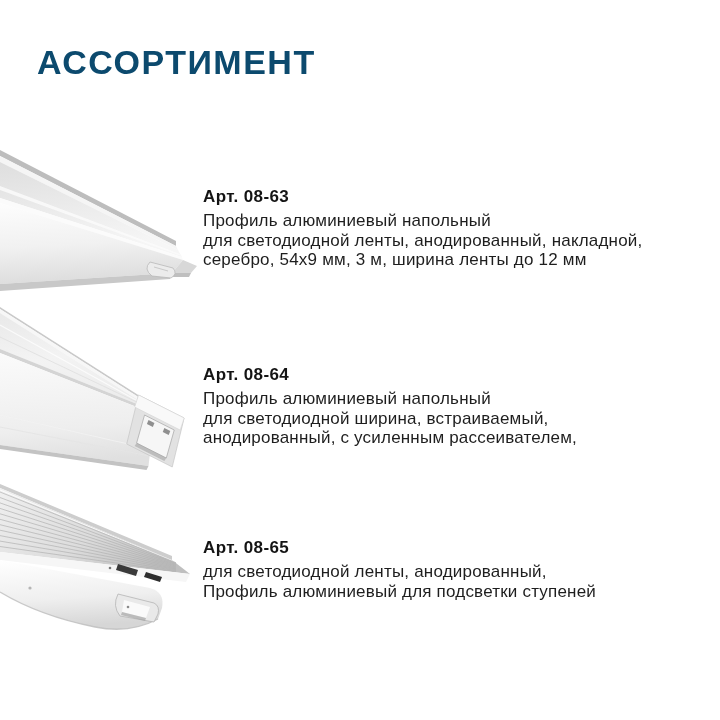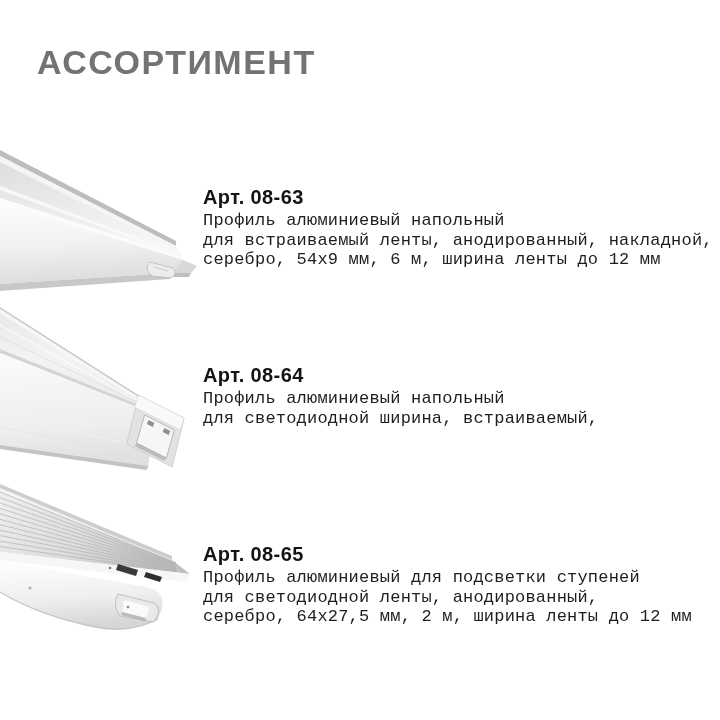--- a/index.html
+++ b/index.html
@@ -8,47 +8,46 @@
     background: #ffffff;
     font-family: "Liberation Sans", "DejaVu Sans", sans-serif;
     overflow: hidden;
   }
   .canvas { position: relative; width: 720px; height: 720px; background: #ffffff; }
 
   .page-title {
     position: absolute; left: 37px; top: 43px;
     margin: 0;
     font-size: 34px; font-weight: 800; letter-spacing: 1.5px;
-    color: #737373;
+    color: #0c4a6e;
   }
 
   .product-image { position: absolute; left: 0; margin: 0; padding: 0; }
   .img-1 { top: 140px; width: 200px; height: 162px; }
   .img-2 { top: 303px; width: 198px; height: 170px; }
   .img-3 { top: 476px; width: 200px; height: 178px; }
   .product-image svg { display: block; width: 100%; height: 100%; }
 
   .product-text { position: absolute; left: 203px; width: 505px; }
   .text-1 { top: 186px; }
   .text-2 { top: 364px; }
-  .text-3 { top: 537px; margin-top: 6px; }
+  .text-3 { top: 537px; }
 
   .article {
     margin: 0 0 3px 0;
-    font-size: 20px; line-height: 22px;
+    font-size: 17px; line-height: 22px;
     font-weight: 800; letter-spacing: 0.4px;
     color: #141414;
   }
   .desc-line {
     margin: 0;
     font-size: 17px; line-height: 19.5px;
     letter-spacing: 0.2px;
     color: #1e1e1e;
     white-space: nowrap;
-    font-family: Liberation Mono, monospace;
   }
 </style>
 </head>
 <body>
 
 <div class="canvas">
 
   <h1 class="page-title">АССОРТИМЕНТ</h1>
 
   <figure class="product-image img-1">
@@ -75,22 +74,22 @@
       <path d="M183,120 L197,126 L191,133 L172,133 Z" fill="#d8d8d8"></path>
       <path d="M172,133 L191,133 L189,137 L171,137 Z" fill="#bfbfbf"></path>
       <path d="M150,122 L173,128 Q178,134 171,138 L152,136 Q143,129 150,122 Z" fill="#ececec" stroke="#b9b9b9" stroke-width="0.8"></path>
       <path d="M154,127 L168,131" stroke="#c9c9c9" stroke-width="1" fill="none"></path>
     </svg>
   </figure>
 
   <section class="product-text text-1">
     <h2 class="article">Арт. 08-63</h2>
     <div class="desc-line">Профиль алюминиевый напольный</div>
-    <div class="desc-line">для встраиваемый ленты, анодированный, накладной,</div>
-    <div class="desc-line">серебро, 54x9 мм, 6 м, ширина ленты до 12 мм</div>
+    <div class="desc-line">для светодиодной ленты, анодированный, накладной,</div>
+    <div class="desc-line">серебро, 54x9 мм, 3 м, ширина ленты до 12 мм</div>
   </section>
 
   <figure class="product-image img-2">
     <svg viewBox="0 0 200 170" preserveAspectRatio="none">
       <defs>
         <linearGradient id="g2top" x1="0" y1="0" x2="0.2" y2="1">
           <stop offset="0" stop-color="#e9e9e9"></stop>
           <stop offset="0.5" stop-color="#f3f3f3"></stop>
           <stop offset="1" stop-color="#ececec"></stop>
         </linearGradient>
@@ -116,20 +115,21 @@
       <path d="M138,140 L168,155 L166,158 L136,143 Z" fill="#9f9f9f" opacity="0.55"></path>
       <path d="M150,117 l6,3 l-1.6,4 l-6,-3 Z" fill="#8f8f8f"></path>
       <path d="M166,125 l6,3 l-1.6,4 l-6,-3 Z" fill="#8f8f8f"></path>
     </svg>
   </figure>
 
   <section class="product-text text-2">
     <h2 class="article">Арт. 08-64</h2>
     <div class="desc-line">Профиль алюминиевый напольный</div>
     <div class="desc-line">для светодиодной ширина, встраиваемый,</div>
+    <div class="desc-line">анодированный, с усиленным рассеивателем,</div>
   </section>
 
   <figure class="product-image img-3">
     <svg viewBox="0 0 200 178" preserveAspectRatio="none">
       <defs>
         <linearGradient id="g3top" x1="0" y1="0" x2="1" y2="0.5">
           <stop offset="0" stop-color="#f0f0f0"></stop>
           <stop offset="0.6" stop-color="#dcdcdc"></stop>
           <stop offset="1" stop-color="#bfbfbf"></stop>
         </linearGradient>
@@ -162,18 +162,17 @@
       <path d="M118,118 L154,127 Q160,130 158,138 L154,146 L120,140 Q112,130 118,118 Z" fill="#e9e9e9" stroke="#b5b5b5" stroke-width="0.8"></path>
       <path d="M124,124 L150,131 L146,142 L122,136 Z" fill="#fafafa"></path>
       <path d="M122,136 L146,142 L145,145 L121,139 Z" fill="#9d9d9d" opacity="0.6"></path>
       <circle cx="128" cy="131" r="1.3" fill="#8a8a8a"></circle>
       <circle cx="30" cy="112" r="1.6" fill="#9a9a9a" opacity="0.7"></circle>
     </svg>
   </figure>
 
   <section class="product-text text-3">
     <h2 class="article">Арт. 08-65</h2>
+    <div class="desc-line">для светодиодной ленты, анодированный,</div>
     <div class="desc-line">Профиль алюминиевый для подсветки ступеней</div>
-    <div class="desc-line">для светодиодной ленты, анодированный,</div>
-    <div class="desc-line">серебро, 64x27,5 мм, 2 м, ширина ленты до 12 мм</div>
   </section>
 
 </div>
 
 </body></html>

